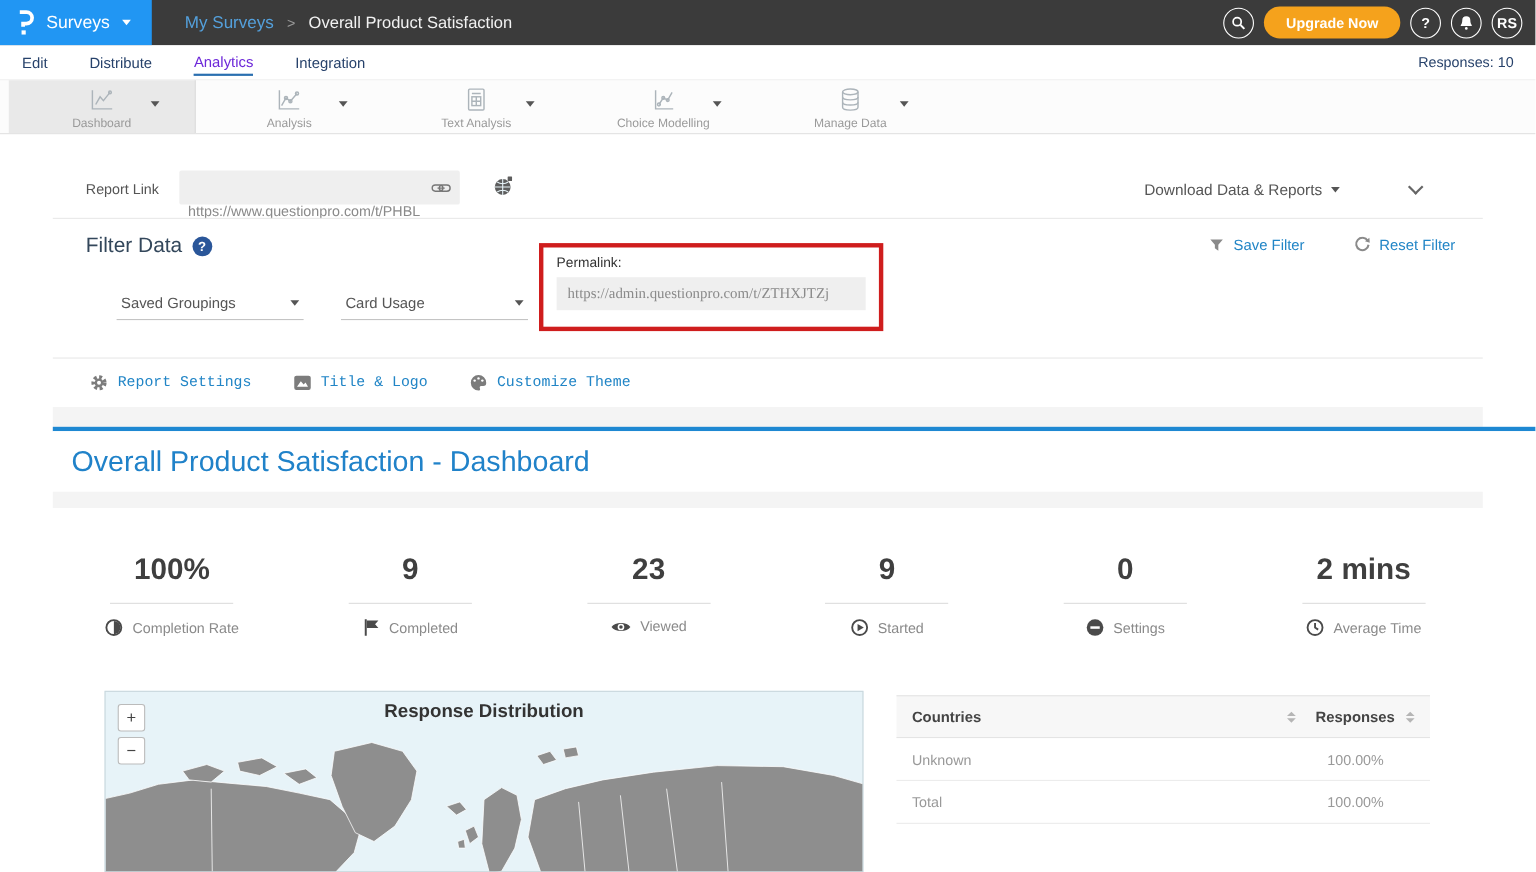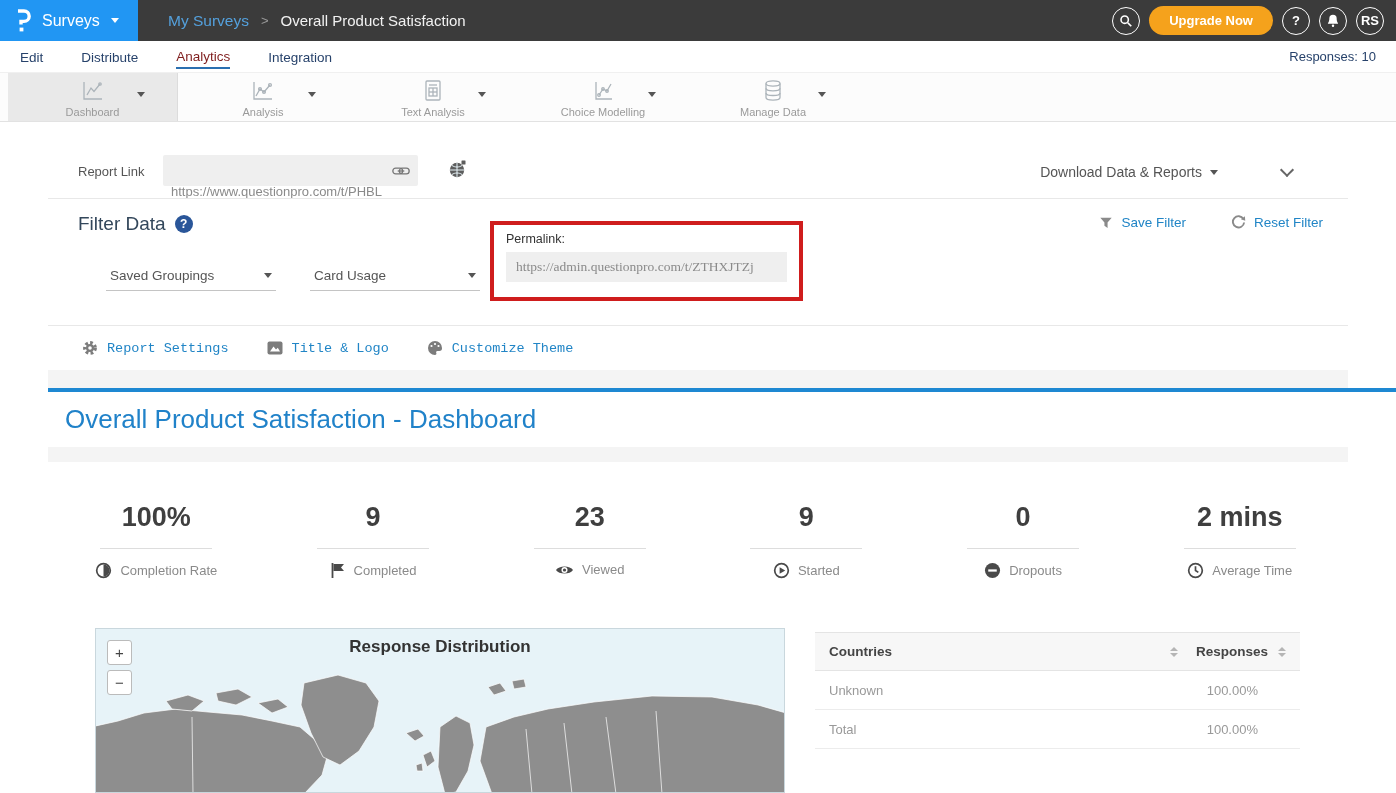--- a/index.html
+++ b/index.html
@@ -34,21 +34,21 @@
     font-weight:bold; cursor:pointer; flex:0 0 auto; }
   .upgrade-btn { height:29px; background:#f5a21c; border:none; border-radius:15px; color:#fff;
     font-weight:bold; font-size:13px; padding:0 20px; cursor:pointer;
     font-family:"Liberation Sans",sans-serif; }
 
   
   .subnav { position:absolute; top:41px; left:0; right:0; height:31px; background:#fff;
     display:flex; align-items:center; padding:0 20px; }
   .subnav .item { font-size:13.5px; color:#27426b; margin-right:38px; cursor:pointer;
     padding:4px 0 3px; }
-  .subnav .item.active { color:#7f1d1d; border-bottom:2px solid #2a6fb0; }
+  .subnav .item.active { color:#6d28d9; border-bottom:2px solid #2a6fb0; }
   .subnav .responses { margin-left:auto; font-size:13px; color:#27426b; }
 
   
   .toolbar { position:absolute; top:72px; left:0; right:0; height:50px; background:#fcfcfc;
     border-top:1px solid #f0f0f0; border-bottom:1px solid #e2e2e2; display:flex; padding-left:8px; }
   .tool-tab { width:170px; position:relative; display:flex; flex-direction:column;
     align-items:center; justify-content:flex-start; padding-top:5px; cursor:pointer; }
   .tool-tab.active { background:#e9e9e9; border-right:1px solid #dcdcdc; }
   .tool-tab .ticon { height:26px; display:flex; align-items:center; }
   .tool-tab .tlabel { font-size:11px; color:#9a9a9a; margin-top:2px; }
@@ -395,21 +395,21 @@
     </span>
   </div>
   <div class="stat">
     <span class="num">0</span>
     <span class="rule"></span>
     <span class="lbl-row">
       <svg width="17" height="17" viewBox="0 0 18 18">
           <circle cx="9" cy="9" r="8" fill="#4a4a4a"></circle>
           <rect x="4.5" y="7.8" width="9" height="2.4" fill="#fff"></rect>
         </svg>
-      <span class="lbl">Dropouts</span>
+      <span class="lbl">Settings</span>
     </span>
   </div>
   <div class="stat">
     <span class="num">2 mins</span>
     <span class="rule"></span>
     <span class="lbl-row">
       <svg width="17" height="17" viewBox="0 0 18 18">
           <circle cx="9" cy="9" r="7.2" fill="none" stroke="#4a4a4a" stroke-width="1.8"></circle>
           <polyline points="9,4.5 9,9 12,11" fill="none" stroke="#4a4a4a" stroke-width="1.8"></polyline>
         </svg>

